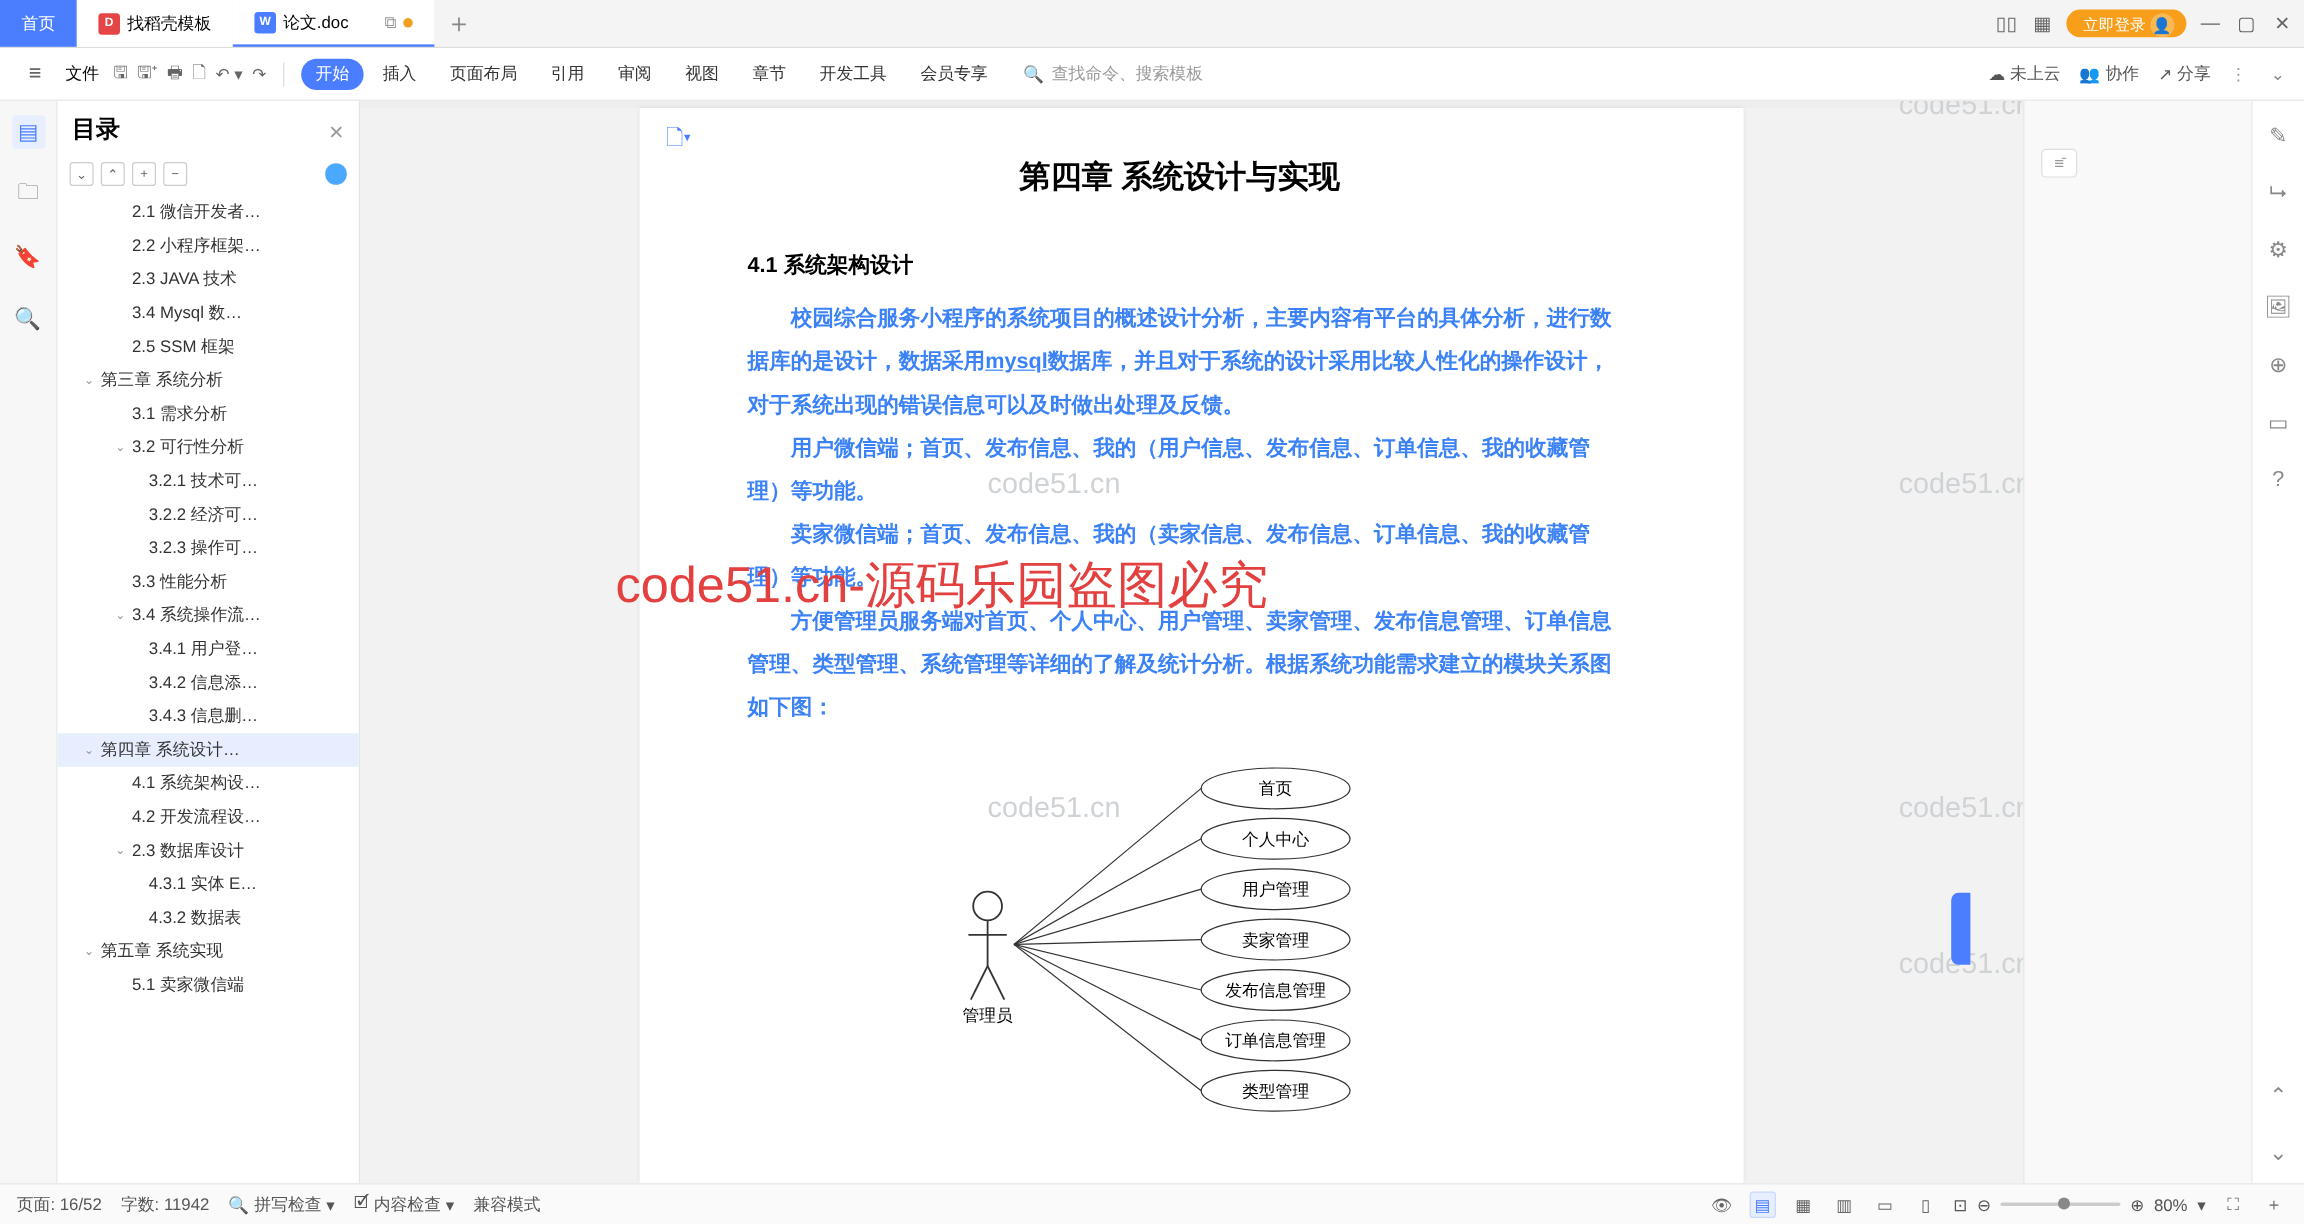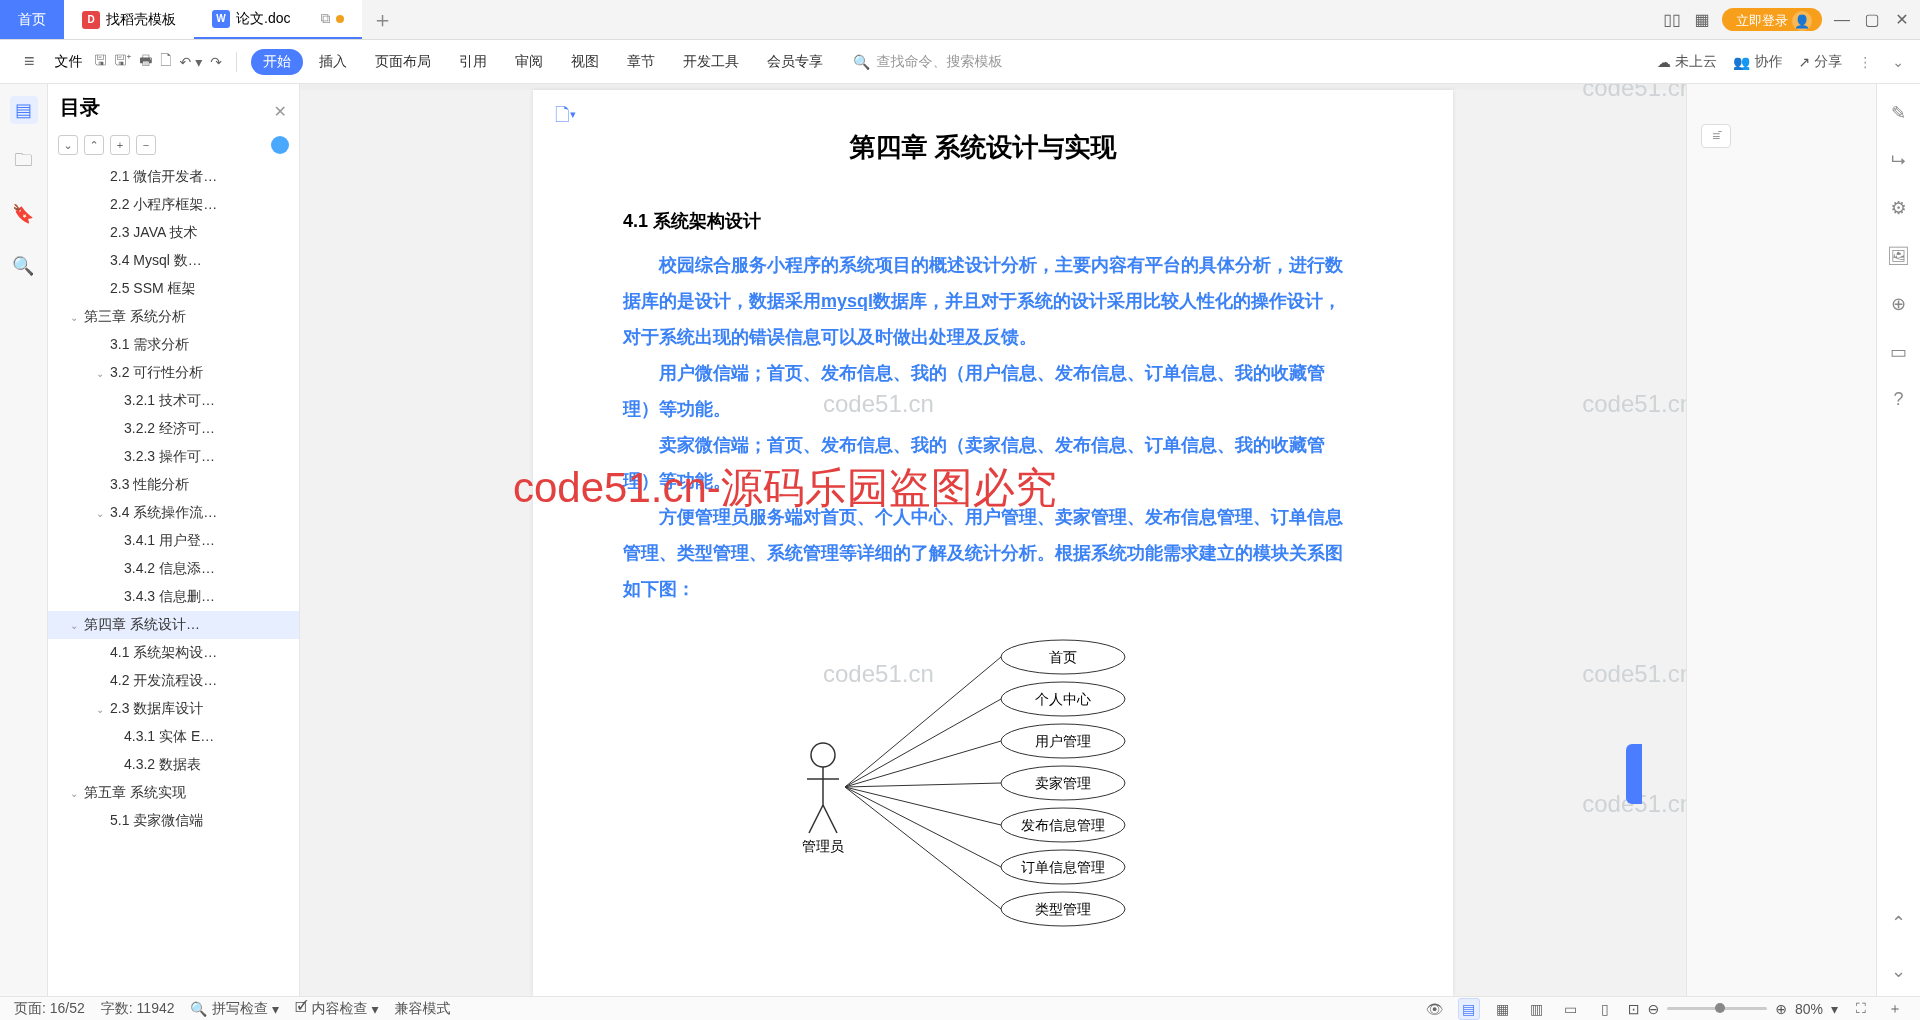--- a/index.html
+++ b/index.html
@@ -82,21 +82,21 @@
 .feedback-tab { position: absolute; right: 44px; top: 660px; width: 16px; height: 60px; background: #4a7dff; border-radius: 6px 0 0 6px; z-index: 10; }
 
 
 .scroll-track { position: absolute; right: 234px; top: 6px; width: 12px; height: calc(100% - 12px); }
 .scroll-thumb { position: absolute; left: 0; width: 10px; background: #c9c9c9; border-radius: 5px; }
 
 
 .ruler-top { position: absolute; top: 0; left: 0; right: 0; height: 6px; background: #eee; }
 
 
-.status-bar { height: 24px; border-top: 1px solid #e5e5e5; display: flex; align-items: center; padding: 0 14px; font-size: 14px; color: #555; gap: 16px; background: #fafafa; }
+.status-bar { height: 34px; border-top: 1px solid #e5e5e5; display: flex; align-items: center; padding: 0 14px; font-size: 14px; color: #555; gap: 16px; background: #fafafa; }
 .status-bar .sb-item { display: flex; align-items: center; gap: 4px; cursor: pointer; }
 .status-bar .sb-right { margin-left: auto; display: flex; align-items: center; gap: 12px; }
 .status-bar .view-icon { width: 22px; height: 22px; border: 1px solid transparent; border-radius: 3px; display: flex; align-items: center; justify-content: center; cursor: pointer; color: #666; }
 .status-bar .view-icon.active { background: #e6eeff; border-color: #c8d8ff; color: #4a7dff; }
 .status-bar .zoom { display: flex; align-items: center; gap: 8px; }
 .status-bar .zoom-track { width: 100px; height: 3px; background: #ccc; position: relative; border-radius: 2px; }
 .status-bar .zoom-track::after { content: ""; position: absolute; left: 48px; top: -4px; width: 10px; height: 10px; background: #888; border-radius: 50%; }
 
 svg { overflow: visible; }
 </style>

